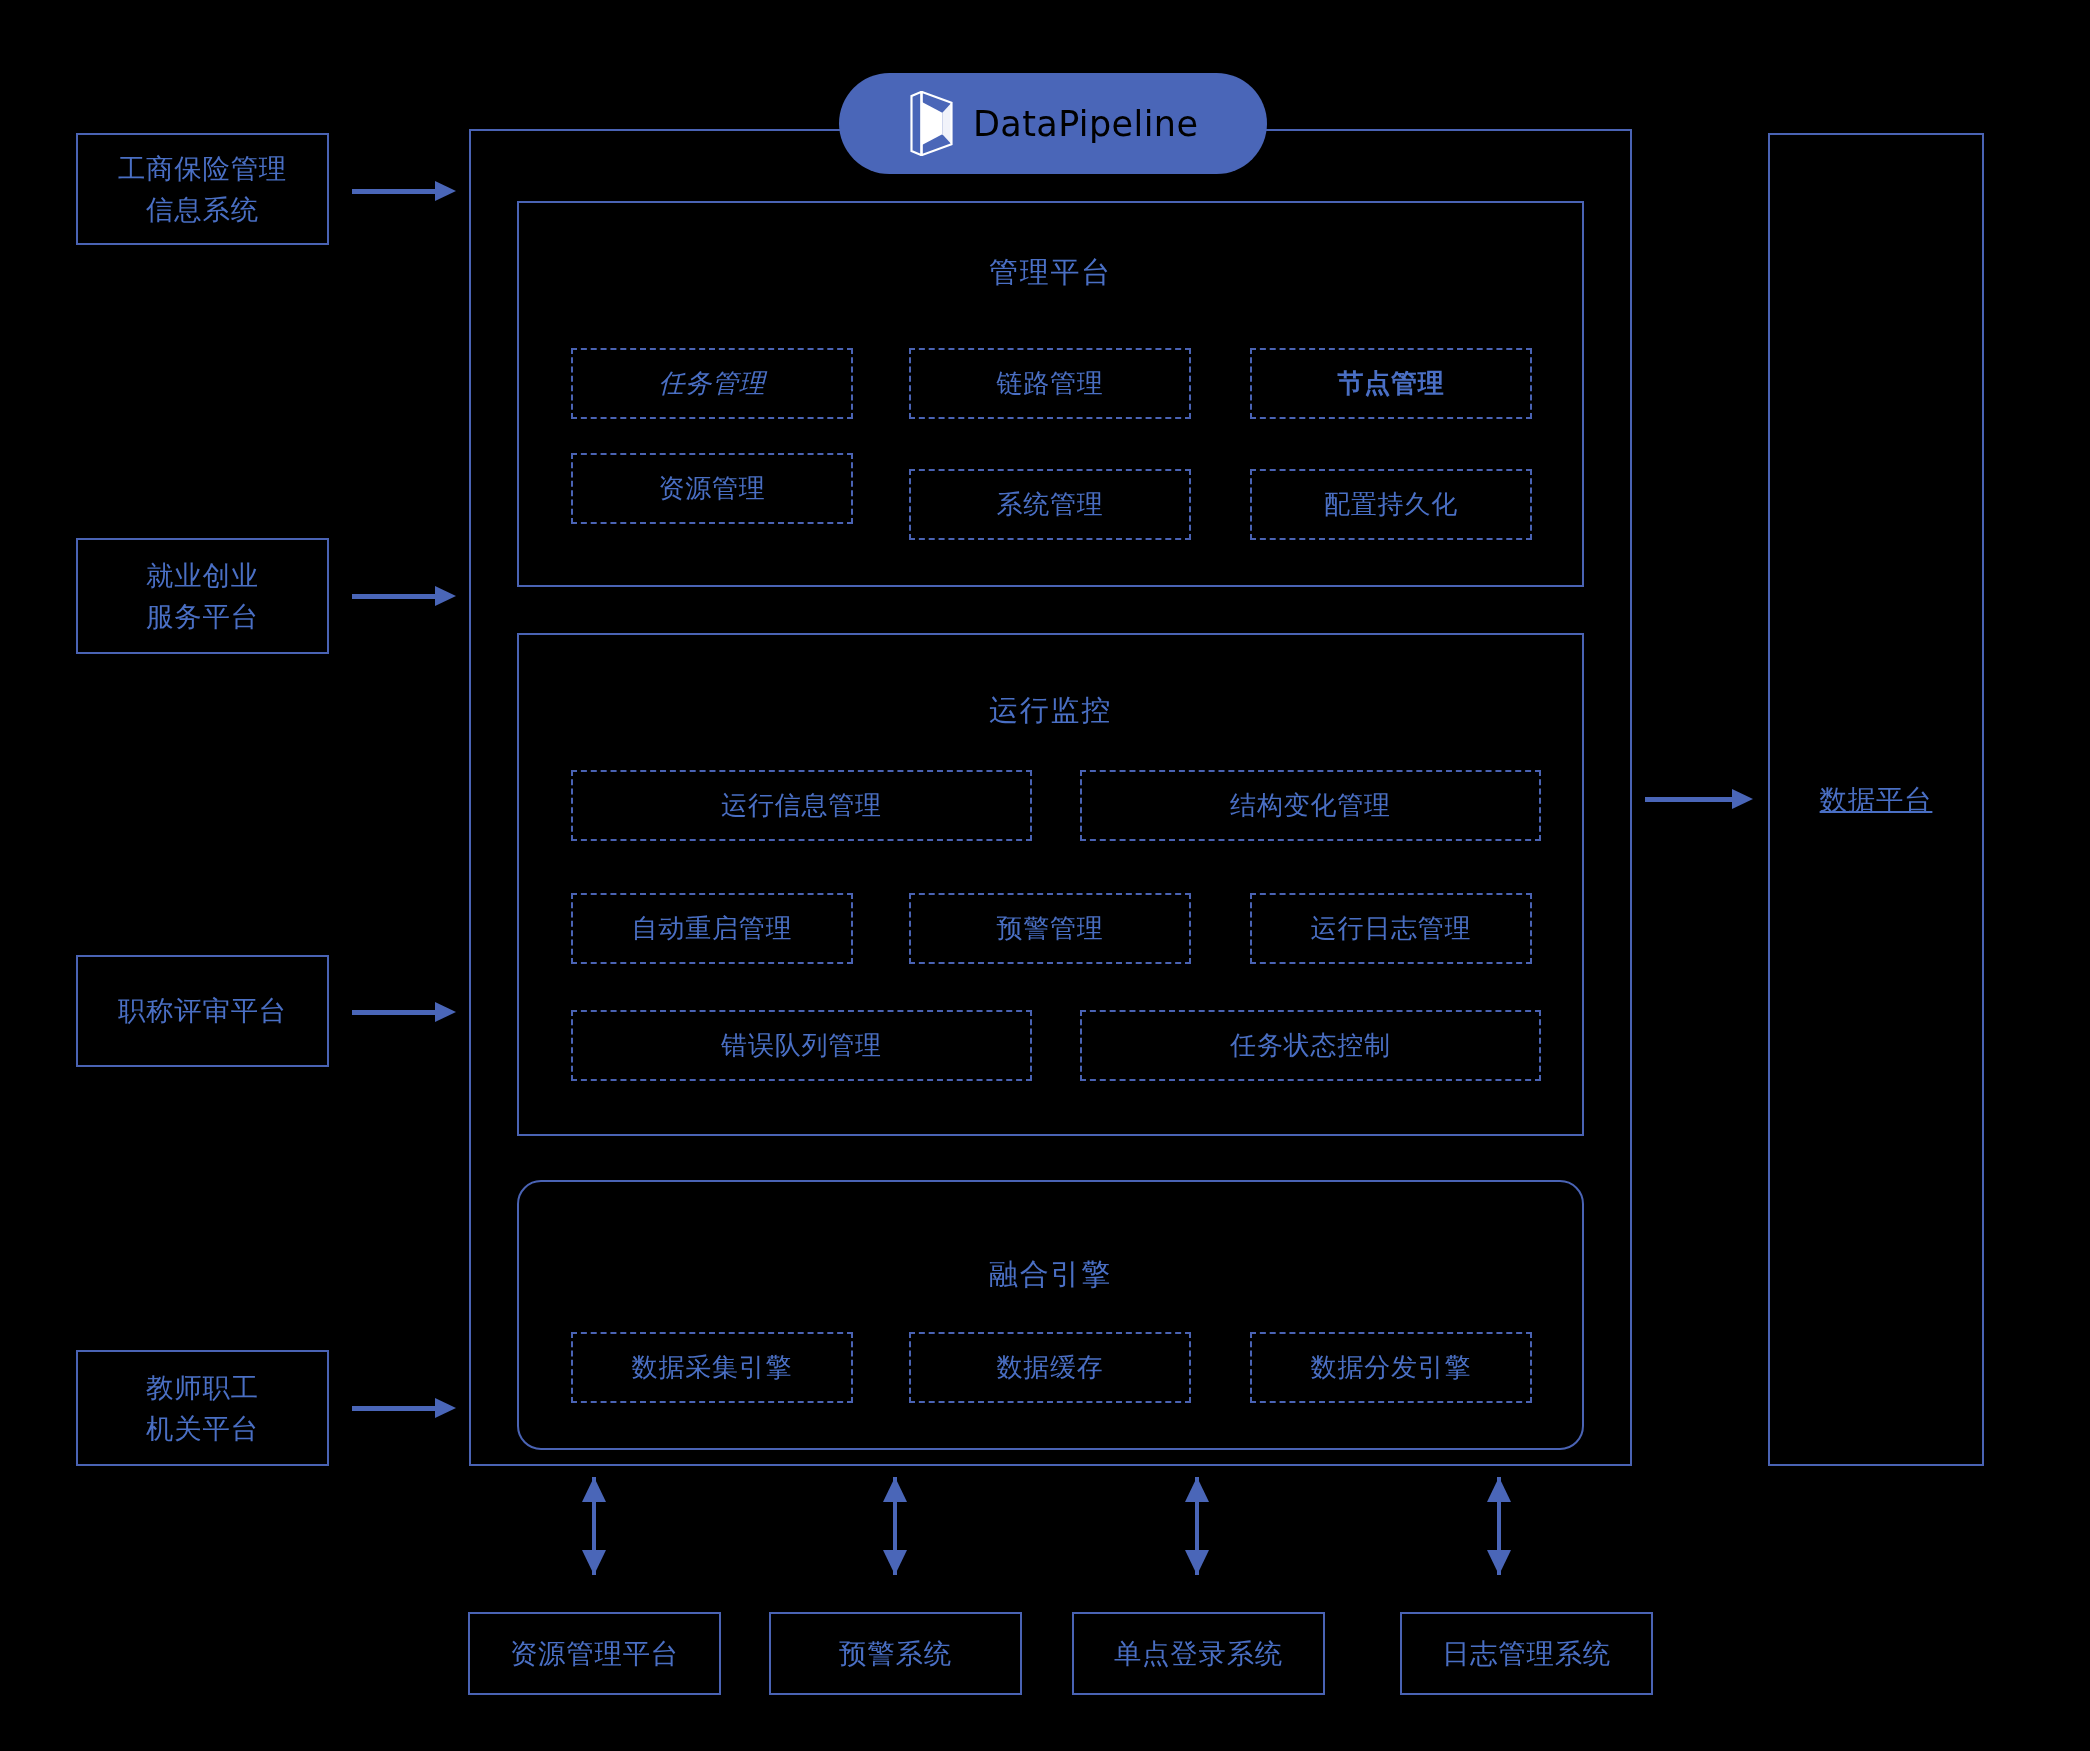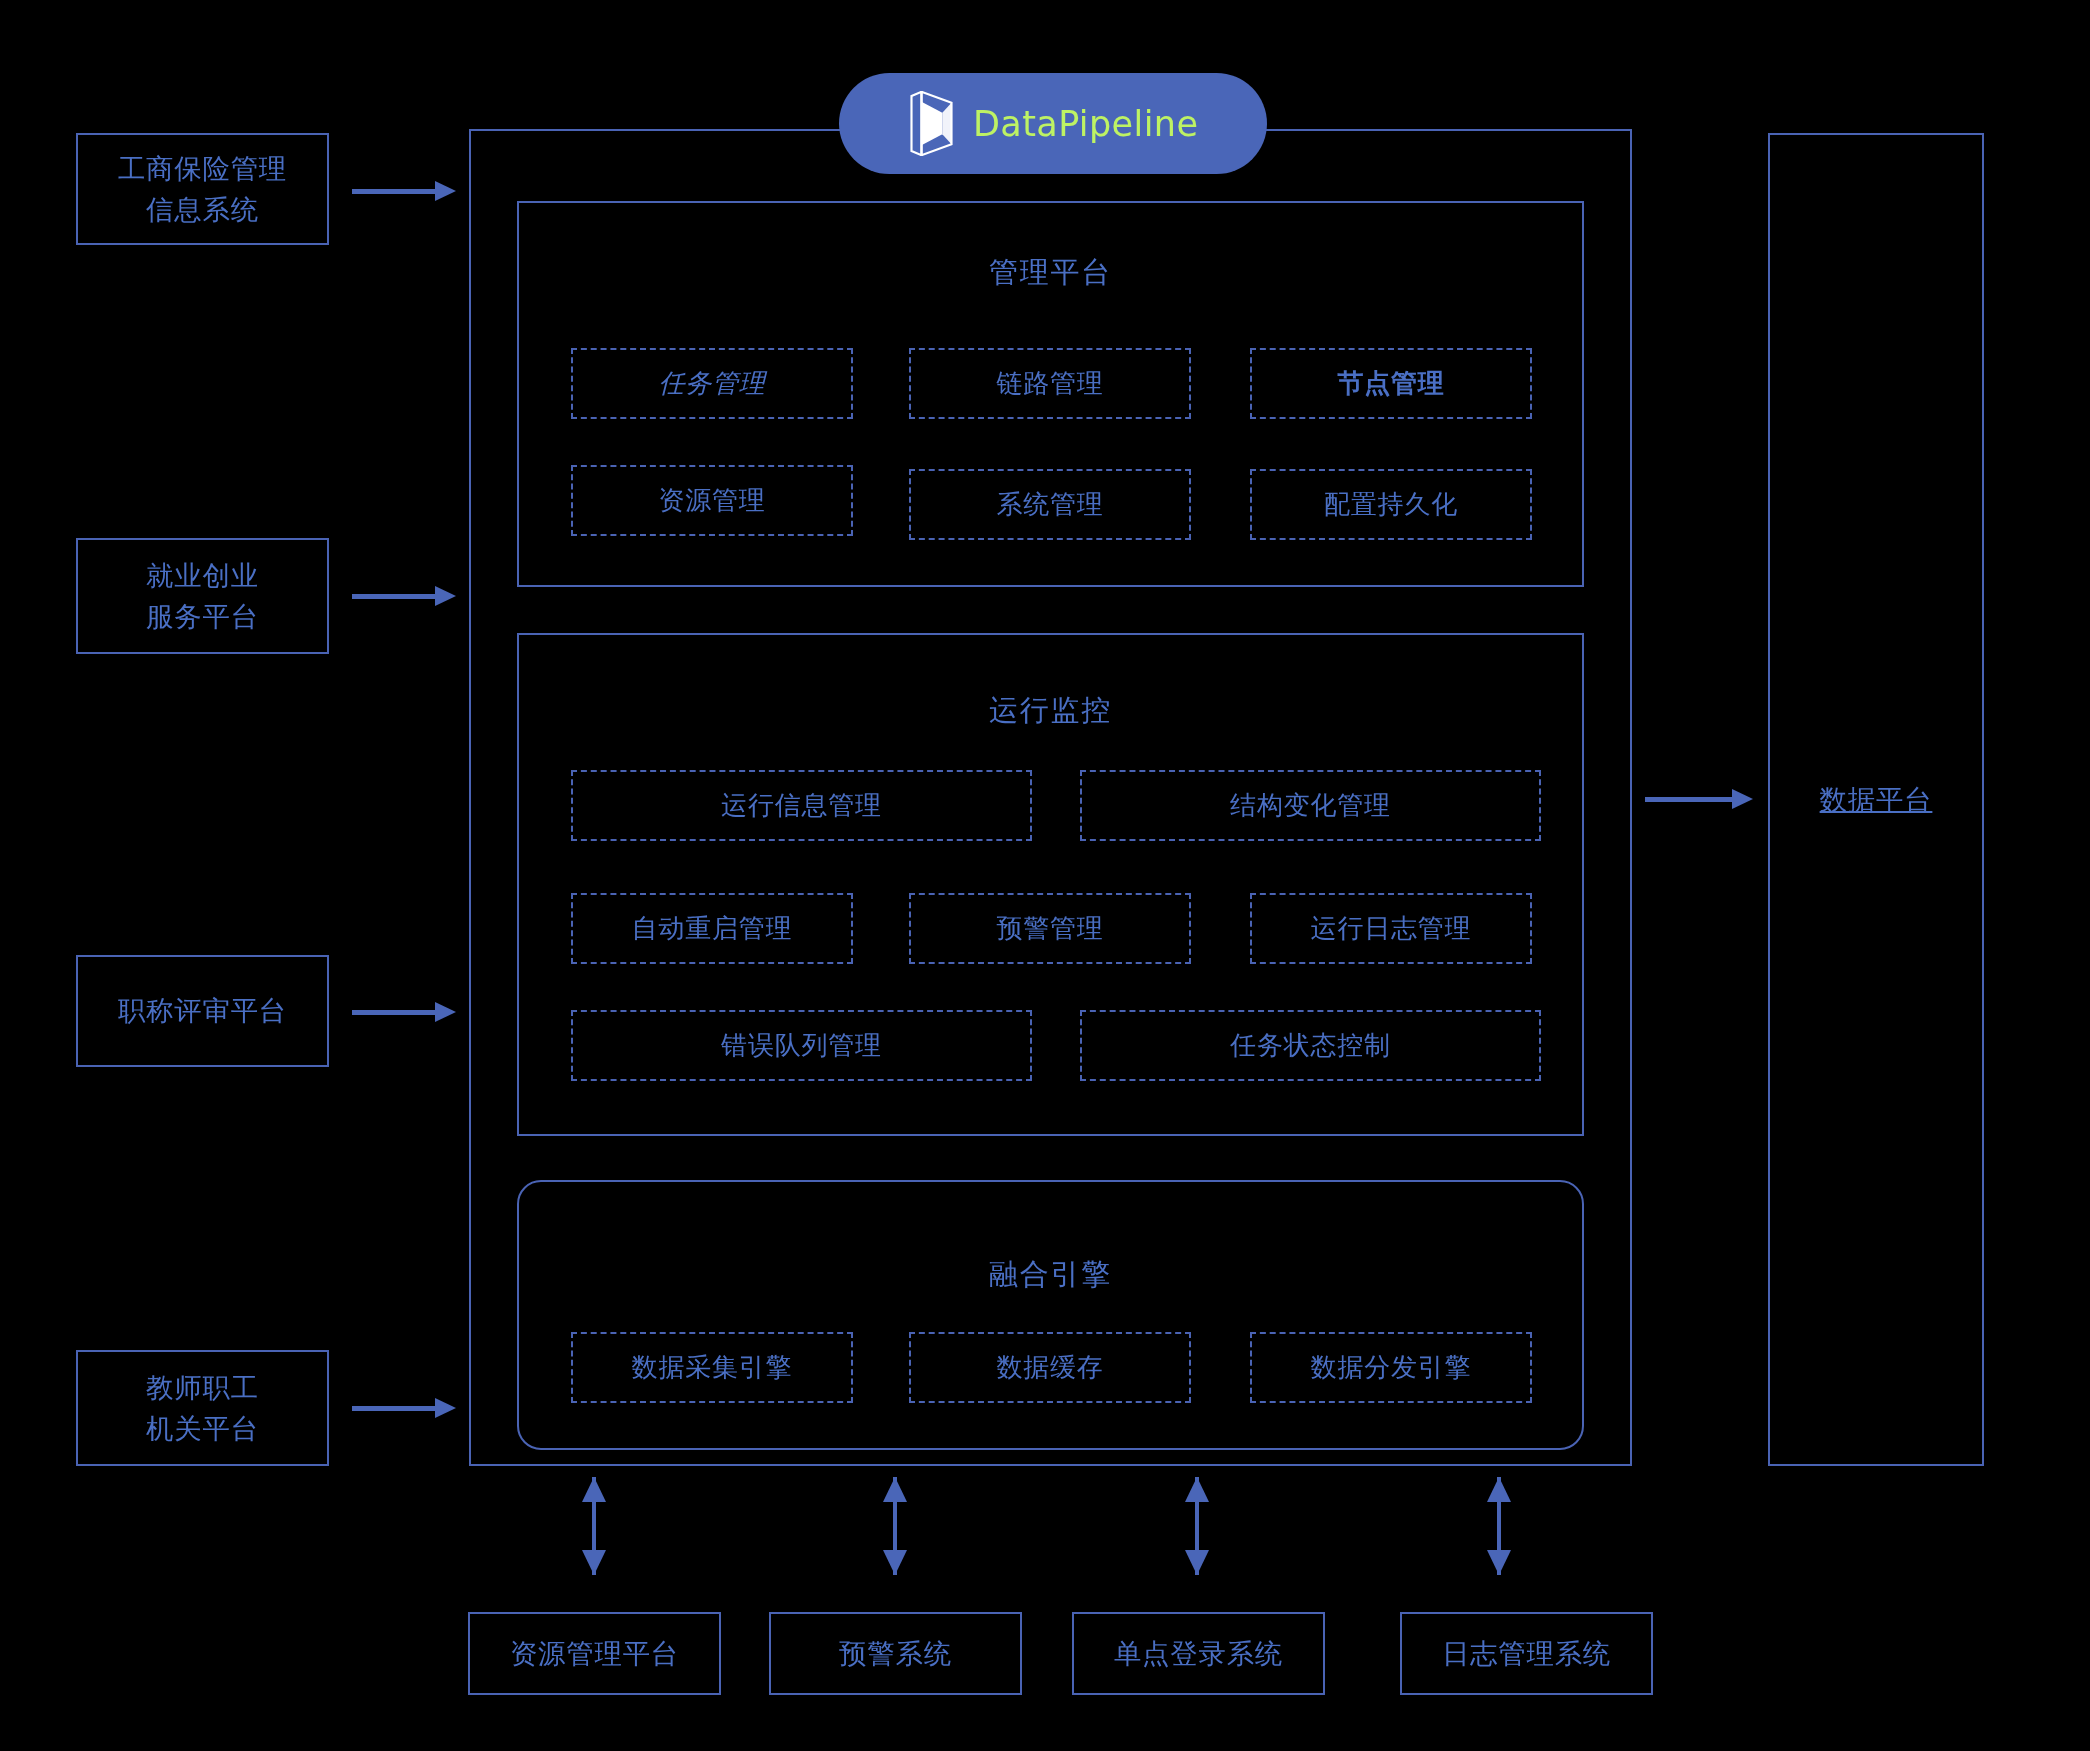--- a/index.html
+++ b/index.html
@@ -62,21 +62,21 @@
     left:839px; top:73px;
     width:428px; height:101px;
     background:#4a66b8;
     border-radius:51px;
     display:flex; align-items:center; justify-content:center;
     gap:18.3px;
     z-index:5;
   }
   #logo-mark { width:47px; height:65px; flex:none; }
   #logo-text {
-    color:#bef264;
+    color:#000000;
     font-size:35px;
     letter-spacing:0.4px;
     font-family:"DejaVu Sans",sans-serif;
   }
 
   
   .h-arrow { position:absolute; height:20px; }
   .h-arrow .shaft {
     position:absolute; left:0; top:7.5px;
     height:5px; background:#4a66b8;
@@ -148,21 +148,21 @@
       <path d="M41 26 L52 14 L52 64 L41 52 Z" fill="#fff" opacity="0.92"></path>
     </svg>
     <span id="logo-text">DataPipeline</span>
   </div>
 
   <div class="section" style="left:517px; top:201px; width:1067px; height:386px;">
     <div class="section-title" style="top:50px;">管理平台</div>
     <div class="cell" style="left:52px; top:145px; width:282px; height:71px;font-style:italic;">任务管理</div>
     <div class="cell" style="left:390px; top:145px; width:282px; height:71px;">链路管理</div>
     <div class="cell" style="left:731px; top:145px; width:282px; height:71px;font-weight:bold;">节点管理</div>
-    <div class="cell" style="left:52px; top:262px; width:282px; height:71px;">资源管理</div>
+    <div class="cell" style="left:52px; top:250px; width:282px; height:71px;">资源管理</div>
     <div class="cell" style="left:390px; top:266px; width:282px; height:71px;">系统管理</div>
     <div class="cell" style="left:731px; top:266px; width:282px; height:71px;">配置持久化</div>
   </div>
 
   <div class="section" style="left:517px; top:633px; width:1067px; height:503px;">
     <div class="section-title" style="top:56px;">运行监控</div>
     <div class="cell" style="left:52px; top:135px; width:461px; height:71px;">运行信息管理</div>
     <div class="cell" style="left:561px; top:135px; width:461px; height:71px;">结构变化管理</div>
     <div class="cell" style="left:52px; top:258px; width:282px; height:71px;">自动重启管理</div>
     <div class="cell" style="left:390px; top:258px; width:282px; height:71px;">预警管理</div>

